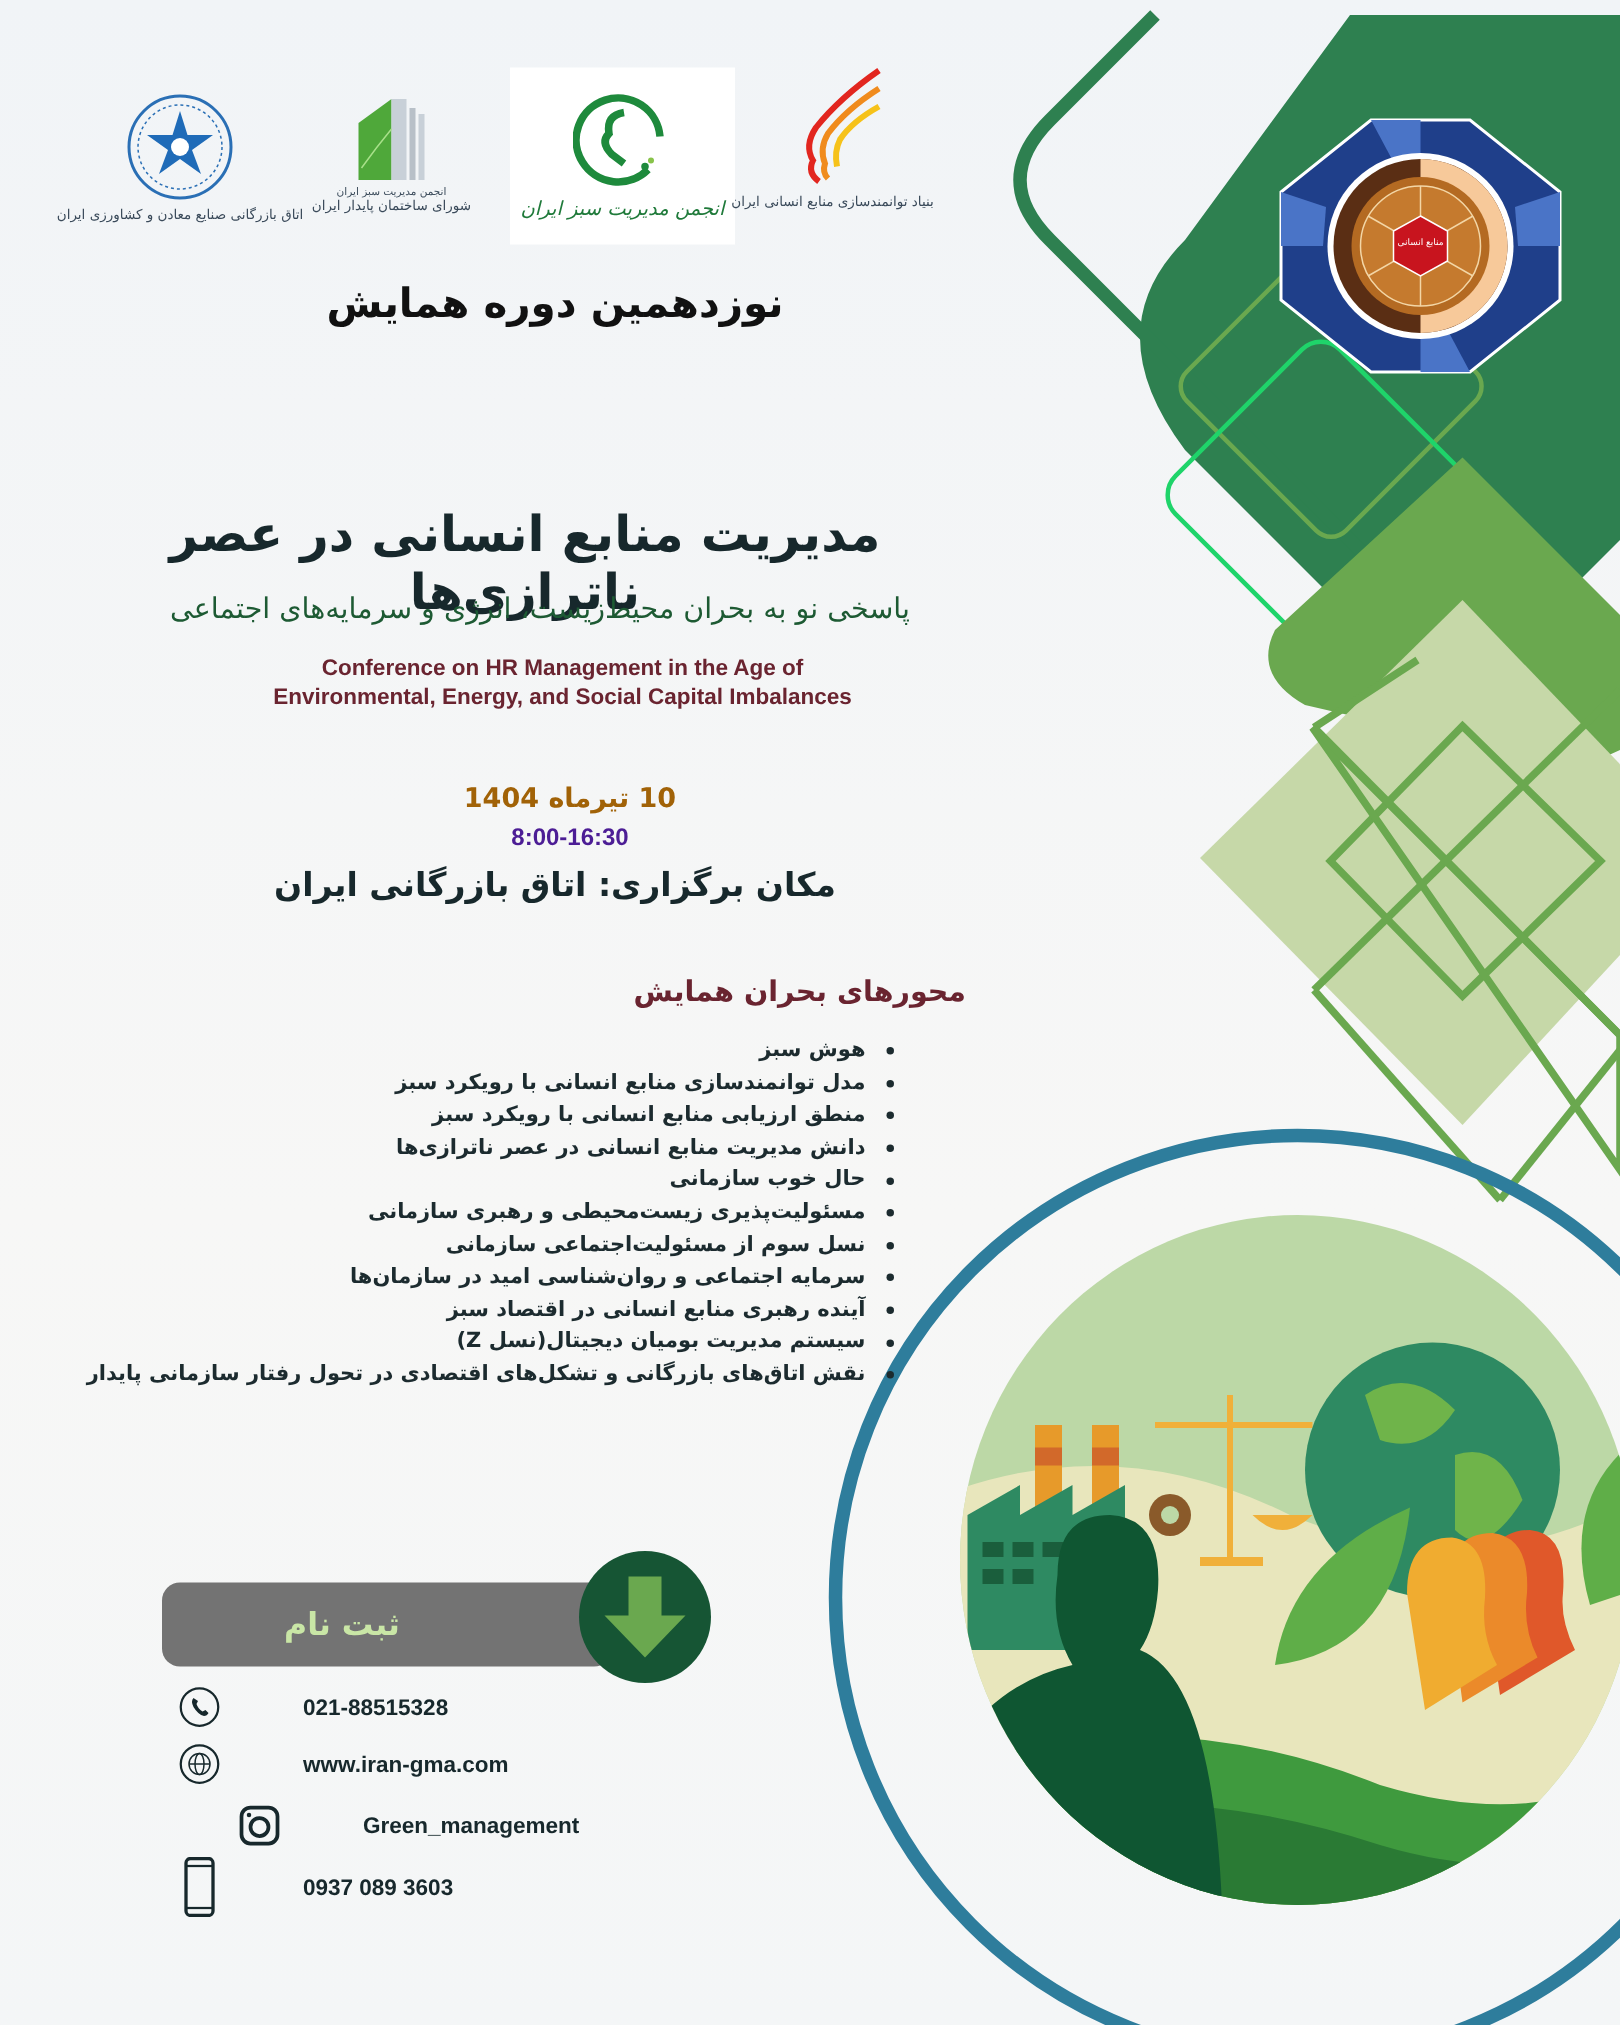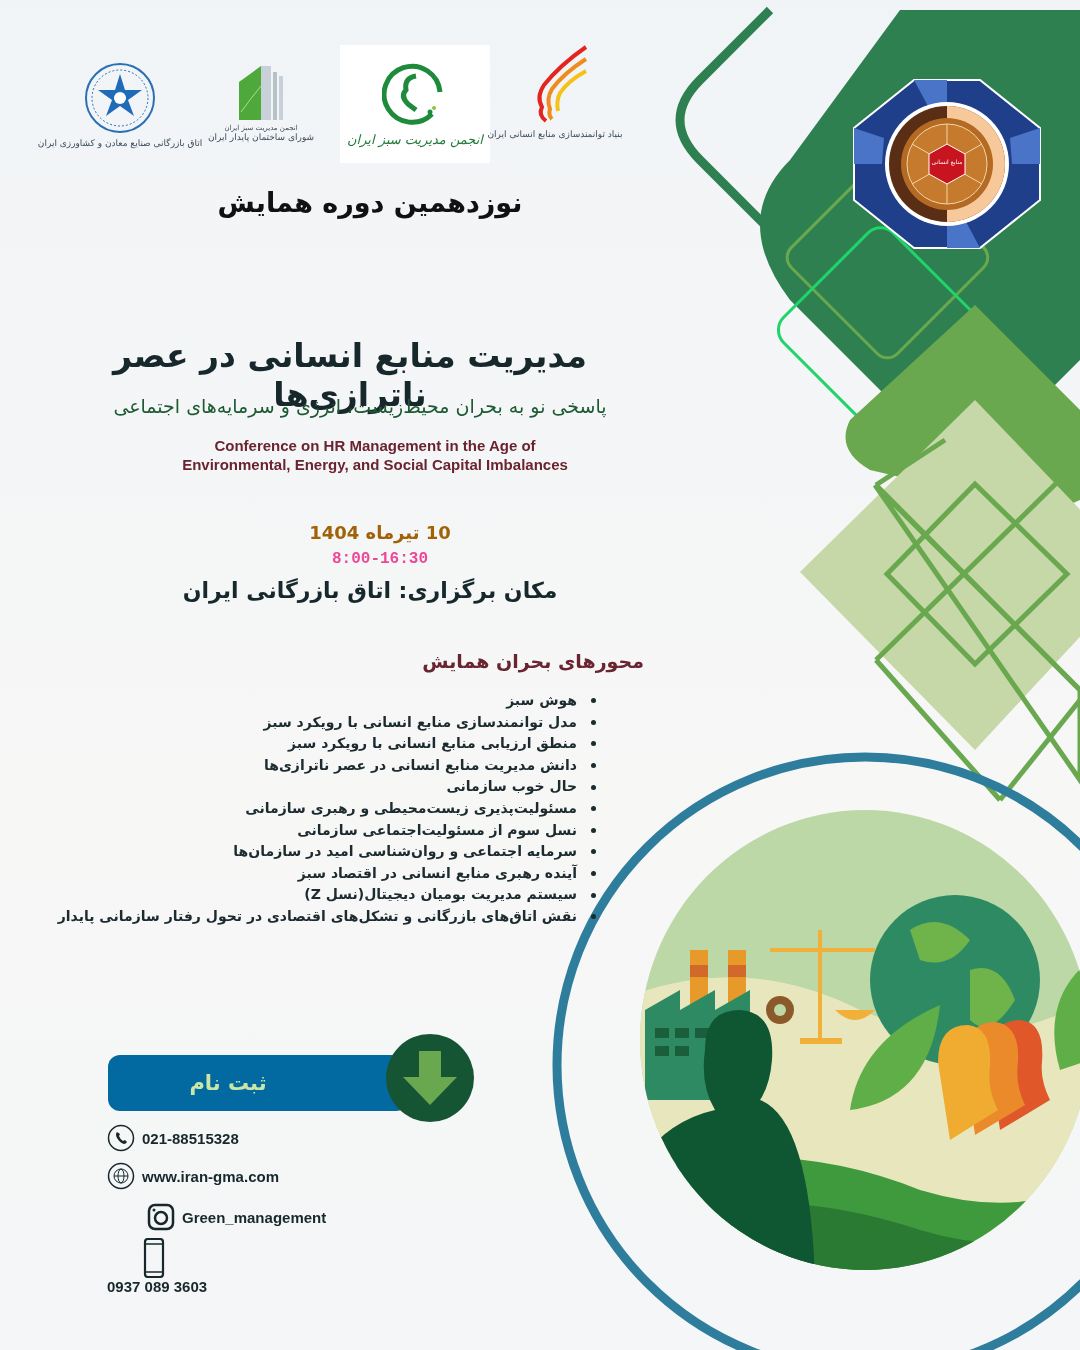--- a/index.html
+++ b/index.html
@@ -43,22 +43,22 @@
       position: absolute; left: 100px; width: 550px; top: 436px;
       font-family: "Liberation Sans", sans-serif;
       font-size: 15px; font-weight: bold; color: #6a2430; text-align: center; line-height: 19px;
     }
     .date {
       position: absolute; left: 190px; width: 380px; top: 522px;
       font-size: 18px; font-weight: bold; color: #a16207; text-align: center; direction: rtl;
     }
     .time {
       position: absolute; left: 190px; width: 380px; top: 550px;
-      font-family: Liberation Mono, monospace;
-      font-size: 16px; font-weight: bold; color: #ec4899; text-align: center;
+      font-family: Liberation Sans, sans-serif;
+      font-size: 16px; font-weight: bold; color: #4c1d95; text-align: center;
     }
     .venue {
       position: absolute; left: 150px; width: 440px; top: 578px;
       font-size: 22px; font-weight: bold; color: #17282c; text-align: center; direction: rtl;
     }
     .axes-heading {
       position: absolute; right: 436px; top: 650px;
       font-size: 19px; font-weight: bold; color: #6a2430; direction: rtl;
     }
     .axes-list {
@@ -70,35 +70,35 @@
       display: flex; align-items: center; white-space: nowrap;
     }
     .axes-list li .bullet {
       display: inline-block; width: 5px; height: 5px; background: #1c2b2f; border-radius: 50%;
       margin-left: 14px; flex: none;
     }
 
     
     .register {
       position: absolute; left: 108px; top: 1055px; width: 300px; height: 56px;
-      background: #0369a1; border-radius: 12px;
+      background: #737373; border-radius: 12px;
       display: flex; align-items: center; justify-content: center; padding-right: 60px;
       cursor: pointer;
     }
     .register-label { color: #c9e6a6; font-size: 21px; font-weight: bold; direction: rtl; }
     .register-circle {
       position: absolute; left: 386px; top: 1034px; width: 88px; height: 88px;
       border-radius: 50%; background: #165534;
       display: flex; align-items: center; justify-content: center;
     }
 
     
     .contact {
-      position: absolute; left: 107px; display: flex; align-items: center;
-      font-family: "Liberation Sans", sans-serif; font-weight: bold; font-size: 15px; color: #17282c;
+      position: absolute; left: 119px; display: flex; align-items: center;
+      font-family: "Liberation Sans", sans-serif; font-weight: bold; font-size: 15px; color: #17282c; gap: 48px;
     }
     .contact .ic { width: 28px; height: 28px; margin-right: 7px; display: flex; align-items: center; justify-content: center; }
   </style>
 </head>
 <body>
 
 <svg class="deco-svg" viewBox="0 0 1080 1350" xmlns="http://www.w3.org/2000/svg">
 
   <path d="M 900 10 L 1080 10 L 1080 360 L 1030 410 Q 960 470 900 410 L 790 300 Q 730 220 790 160 Z" fill="#2e8050"></path>
 
@@ -336,21 +336,21 @@
 <div class="contact" style="top:1203px;padding-left:40px;">
   <span class="ic">
     <svg width="28" height="28" viewBox="0 0 28 28">
         <rect x="2" y="2" width="24" height="24" rx="6" fill="none" stroke="#17282c" stroke-width="2.5"></rect>
         <circle cx="14" cy="15" r="6" fill="none" stroke="#17282c" stroke-width="2.5"></circle>
         <circle cx="7" cy="7" r="1.5" fill="#17282c"></circle>
       </svg>
   </span>
   <span>Green_management</span>
 </div>
-<div class="contact" style="top:1238px;flex-direction:column;">
+<div class="contact" style="top:1238px;">
   <span class="ic" style="height:40px;">
     <svg width="22" height="40" viewBox="0 0 22 40">
         <rect x="2" y="1" width="18" height="38" rx="3" fill="none" stroke="#17282c" stroke-width="2.2"></rect>
         <line x1="2" y1="6" x2="20" y2="6" stroke="#17282c" stroke-width="1.5"></line>
         <line x1="2" y1="34" x2="20" y2="34" stroke="#17282c" stroke-width="1.5"></line>
       </svg>
   </span>
   <span>0937 089 3603</span>
 </div>
 

